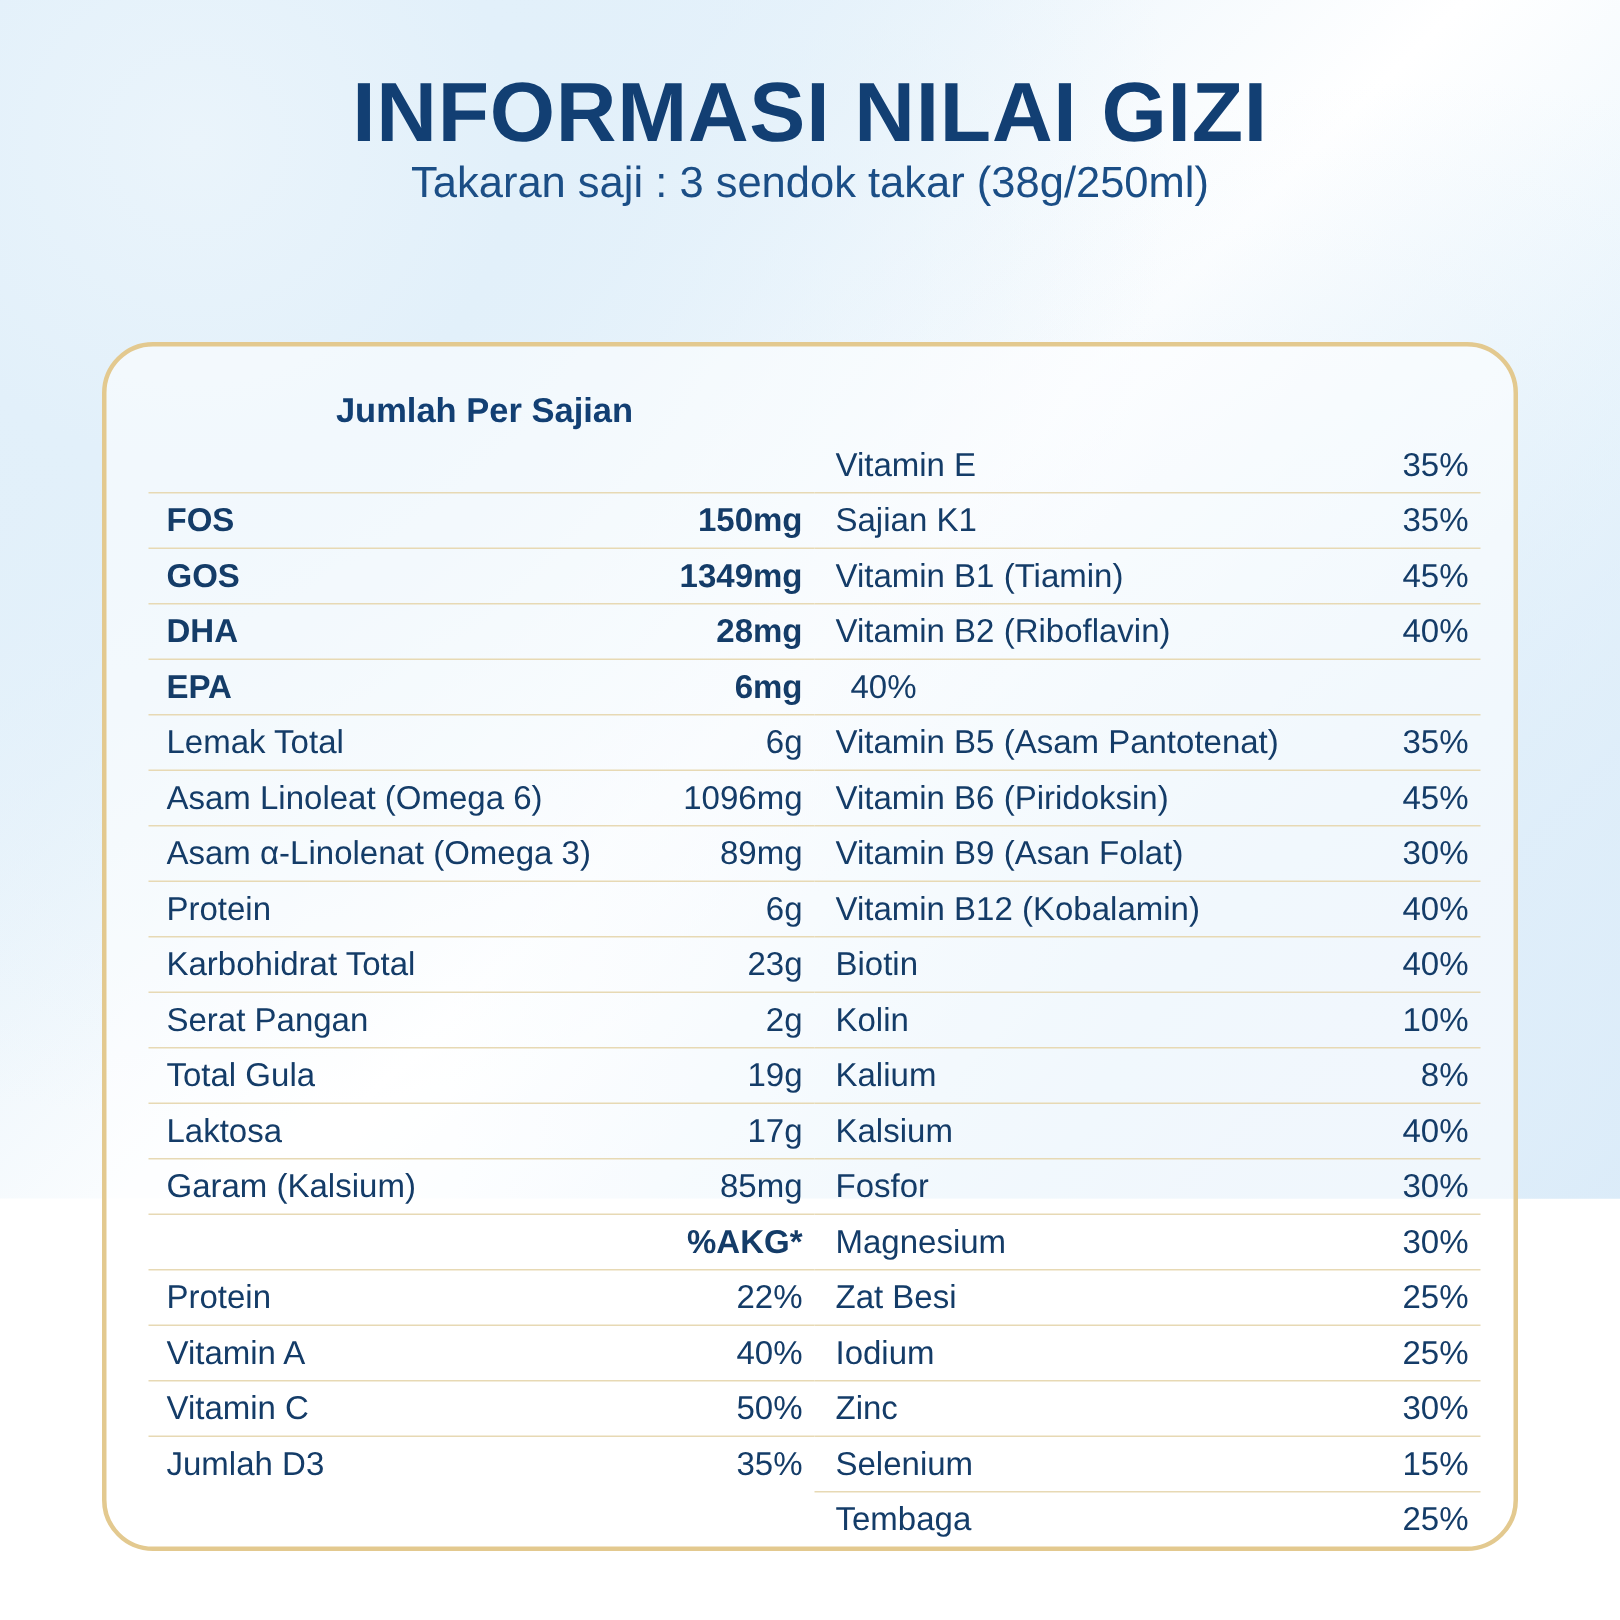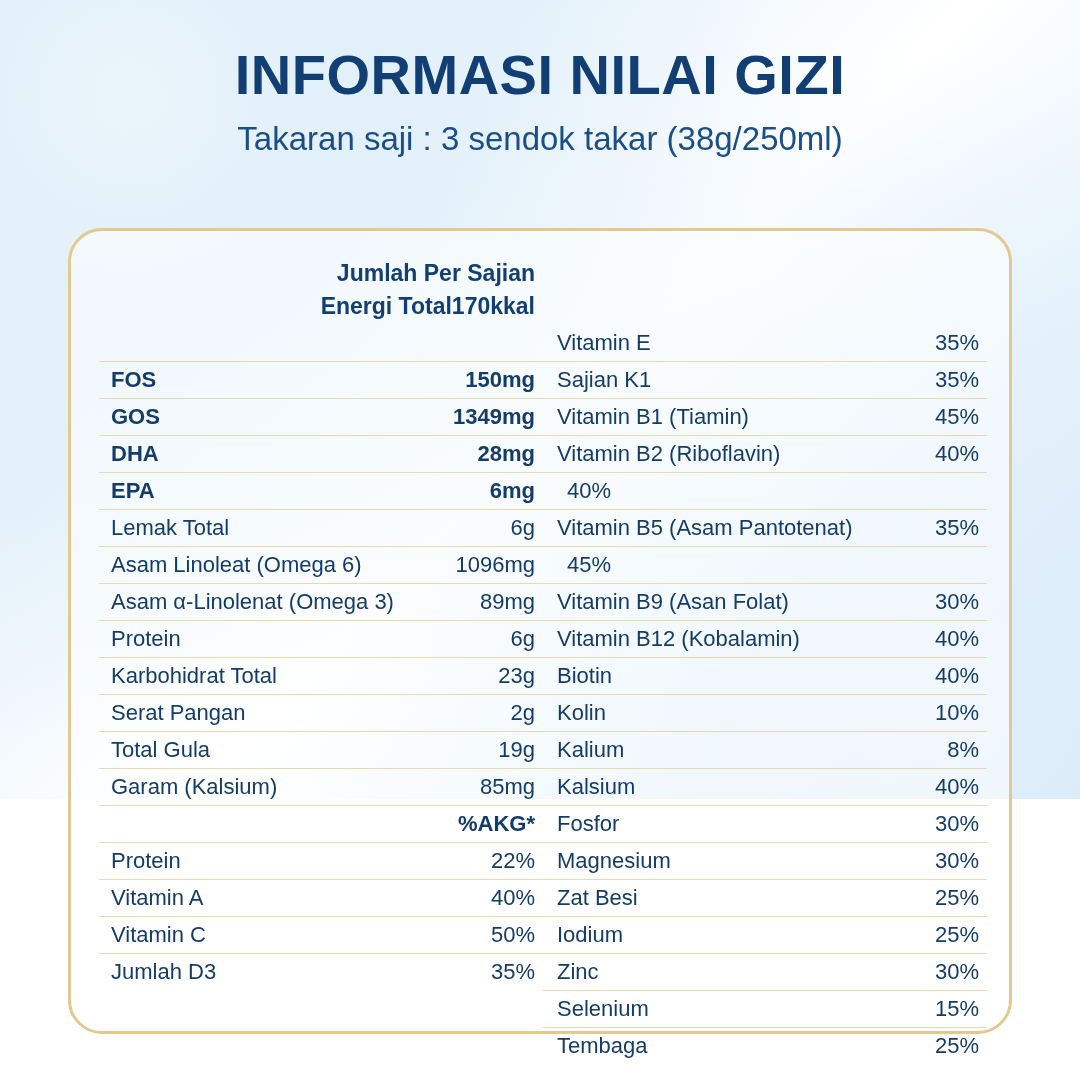--- a/index.html
+++ b/index.html
@@ -30,22 +30,21 @@
   }
   .title {
     font-size: 56px;
     font-weight: bold;
     letter-spacing: 0.5px;
     color: #123f73;
     line-height: 1.05;
     margin: 0;
   }
   .subtitle {
-    margin-top: 14px;
-    font-size: 33px;
+    font-size: 29px;
     color: #1b4e86;
     line-height: 1.2;
   }
 
   .card {
     position: absolute;
     left: 68px;
     top: 228px;
     width: 944px;
     height: 806px;
@@ -60,21 +59,21 @@
     left: 28px;
     top: 26px;
     width: 888px;
   }
 
   .topline {
     padding: 0 0 0 0;
   }
   .topline .row-left {
     display: flex;
-    justify-content: flex-end;
+    justify-content: center;
     align-items: baseline;
     width: 444px;
     font-weight: bold;
     color: #123f73;
     font-size: 23px;
     padding: 3px 8px 3px 12px;
     box-sizing: border-box;
   }
 
   .columns {
@@ -133,24 +132,20 @@
     <div class="subtitle">Takaran saji : 3 sendok takar (38g/250ml)</div>
   </div>
 
   <div class="card">
     <div class="inner">
 
       <div class="topline">
         <div class="row-left">
           <span>Jumlah Per Sajian</span>
         </div>
-        <div class="row-left">
-          <span>Energi Total</span>
-          <span>170kkal</span>
-        </div>
       </div>
 
       <div class="columns">
 
         <div class="col left">
           <div class="row first">
             <span class="label">&nbsp;</span>
             <span class="value">&nbsp;</span>
           </div>
           <div class="row bold">
@@ -191,20 +186,24 @@
           </div>
           <div class="row">
             <span class="label">Serat Pangan</span>
             <span class="value">2g</span>
           </div>
           <div class="row">
             <span class="label">Total Gula</span>
             <span class="value">19g</span>
           </div>
           <div class="row">
+            <span class="label">Laktosa</span>
+            <span class="value">17g</span>
+          </div>
+          <div class="row">
             <span class="label">Garam (Kalsium)</span>
             <span class="value">85mg</span>
           </div>
           <div class="row akg">
             <span class="label"></span>
             <span class="value">%AKG*</span>
           </div>
           <div class="row">
             <span class="label">Protein</span>
             <span class="value">22%</span>
@@ -241,20 +240,21 @@
             <span class="value">40%</span>
           </div>
           <div class="row">
             <span class="value">40%</span>
           </div>
           <div class="row">
             <span class="label">Vitamin B5 (Asam Pantotenat)</span>
             <span class="value">35%</span>
           </div>
           <div class="row">
+            <span class="label">Vitamin B6 (Piridoksin)</span>
             <span class="value">45%</span>
           </div>
           <div class="row">
             <span class="label">Vitamin B9 (Asan Folat)</span>
             <span class="value">30%</span>
           </div>
           <div class="row">
             <span class="label">Vitamin B12 (Kobalamin)</span>
             <span class="value">40%</span>
           </div>

